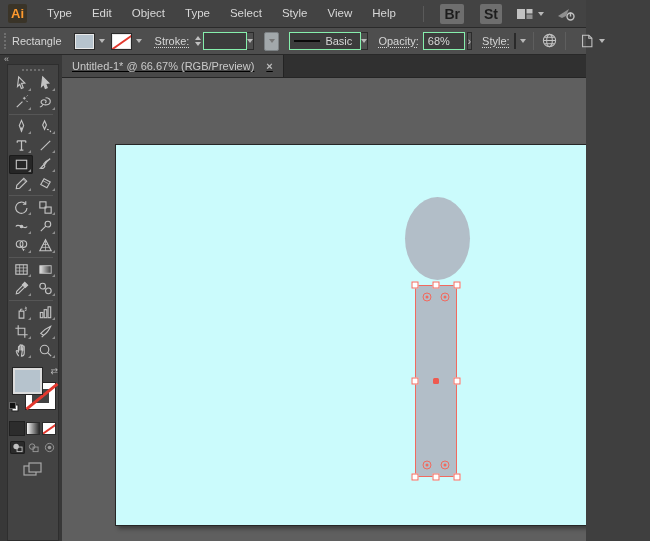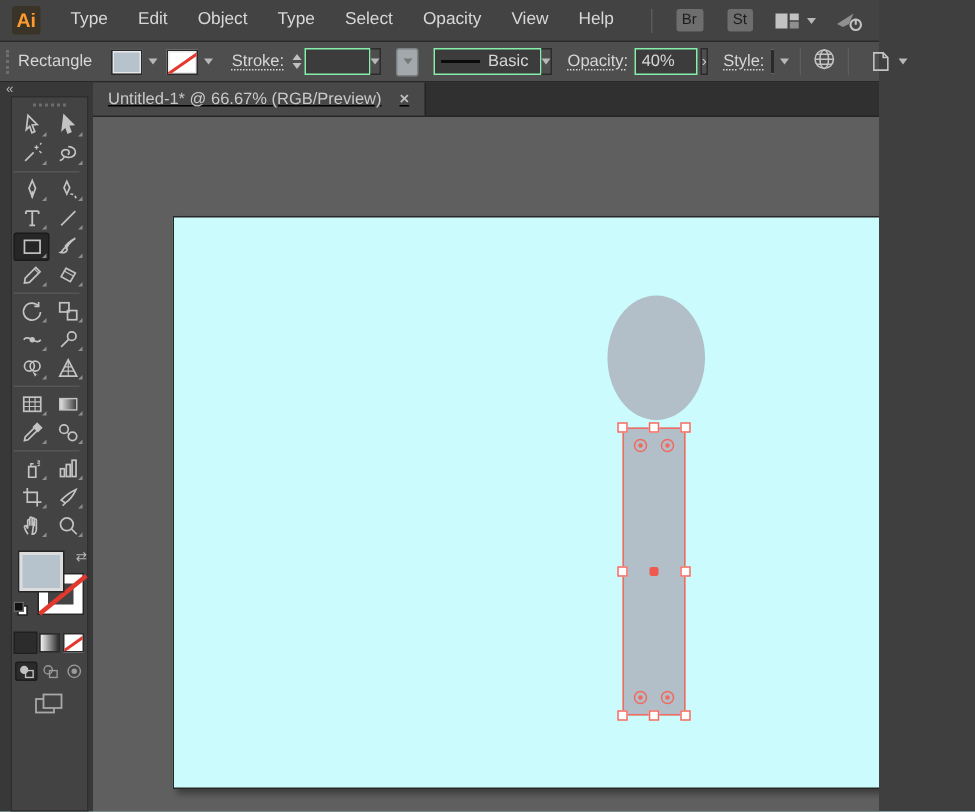--- a/index.html
+++ b/index.html
@@ -8,21 +8,21 @@
   .app{width:586px;height:541px;display:flex;flex-direction:column;}
 
   
   .menubar{height:27px;background:#434343;display:flex;align-items:center;
            border-bottom:1px solid #2a2a2a;flex:0 0 27px;}
   .ai-logo{color:#ff9a2e;font-weight:bold;font-size:13px;margin:0 10px 0 8px;
            background:#3a3428;padding:2px 3px;border-radius:2px;}
   .menu-item{color:#d8d8d8;font-size:11.5px;padding:0 10px;line-height:27px;cursor:default;}
   .mb-spacer{flex:1;}
   .mb-divider{width:1px;height:16px;background:#5a5a5a;margin:0 8px;}
-  .mb-btn{background:#6e6e6e;color:#1d1d1d;font-size:10px;font-weight:normal;
+  .mb-btn{background:#6e6e6e;color:#1d1d1d;font-size:14px;font-weight:bold;
           padding:2px 4px;border-radius:2px;margin:0 8px;}
   .mb-icon{display:flex;align-items:center;margin:0 6px;}
   .chev{width:0;height:0;border-left:3.5px solid transparent;border-right:3.5px solid transparent;
         border-top:4px solid #b8b8b8;display:inline-block;margin-left:4px;}
 
   
   .optionsbar{height:26px;background:#4e4e4e;border-bottom:1px solid #282828;
               display:flex;align-items:center;flex:0 0 26px;font-size:11px;color:#d6d6d6;}
   .grip{width:4px;height:16px;border-left:2px dotted #6f6f6f;margin:0 6px 0 4px;}
   .opt-label{margin:0 0;}
@@ -114,21 +114,21 @@
 <div class="app">
 
   <div class="menubar">
     <span class="ai-logo">Ai</span>
     <div id="menu-items" style="display:flex">
         <span class="menu-item">Type</span>
         <span class="menu-item">Edit</span>
         <span class="menu-item">Object</span>
         <span class="menu-item">Type</span>
         <span class="menu-item">Select</span>
-        <span class="menu-item">Opacity</span>
+        <span class="menu-item">Style</span>
         <span class="menu-item">View</span>
         <span class="menu-item">Help</span>
       </div>
     <div class="mb-spacer"></div>
     <div class="mb-divider"></div>
     <span class="mb-btn">Br</span>
     <span class="mb-btn">St</span>
     <span class="mb-icon">
       <svg width="18" height="14" viewBox="0 0 18 14">
           <rect x="1" y="2" width="8" height="10" fill="#c2c2c2"></rect>
@@ -170,21 +170,21 @@
         <span class="chev" style="margin-right:3px"></span>
       </span>
     <span class="dd-box" style="margin-left:10px;min-width:62px">
       <span class="line-swatch"></span>
       <span>Basic</span>
     </span>
     <span class="dd-chev">
         <span class="chev" style="margin:0"></span>
       </span>
     <span class="opt-underline">Opacity:</span>
-    <span class="dd-box" style="min-width:32px">40%</span>
+    <span class="dd-box" style="min-width:32px">68%</span>
     <span class="popout">›</span>
     <span class="opt-underline">Style:</span>
     <span class="style-swatch"></span>
     <span class="chev"></span>
     <div class="opt-divider"></div>
     <span>
       <svg width="17" height="17" viewBox="0 0 18 18" fill="none" stroke="#c3c3c3" stroke-width="1.1">
           <circle cx="9" cy="9" r="6.5"></circle>
           <ellipse cx="9" cy="9" rx="3" ry="6.5"></ellipse>
           <path d="M2.8 9 h12.4 M3.8 5.5 h10.4 M3.8 12.5 h10.4"></path>

